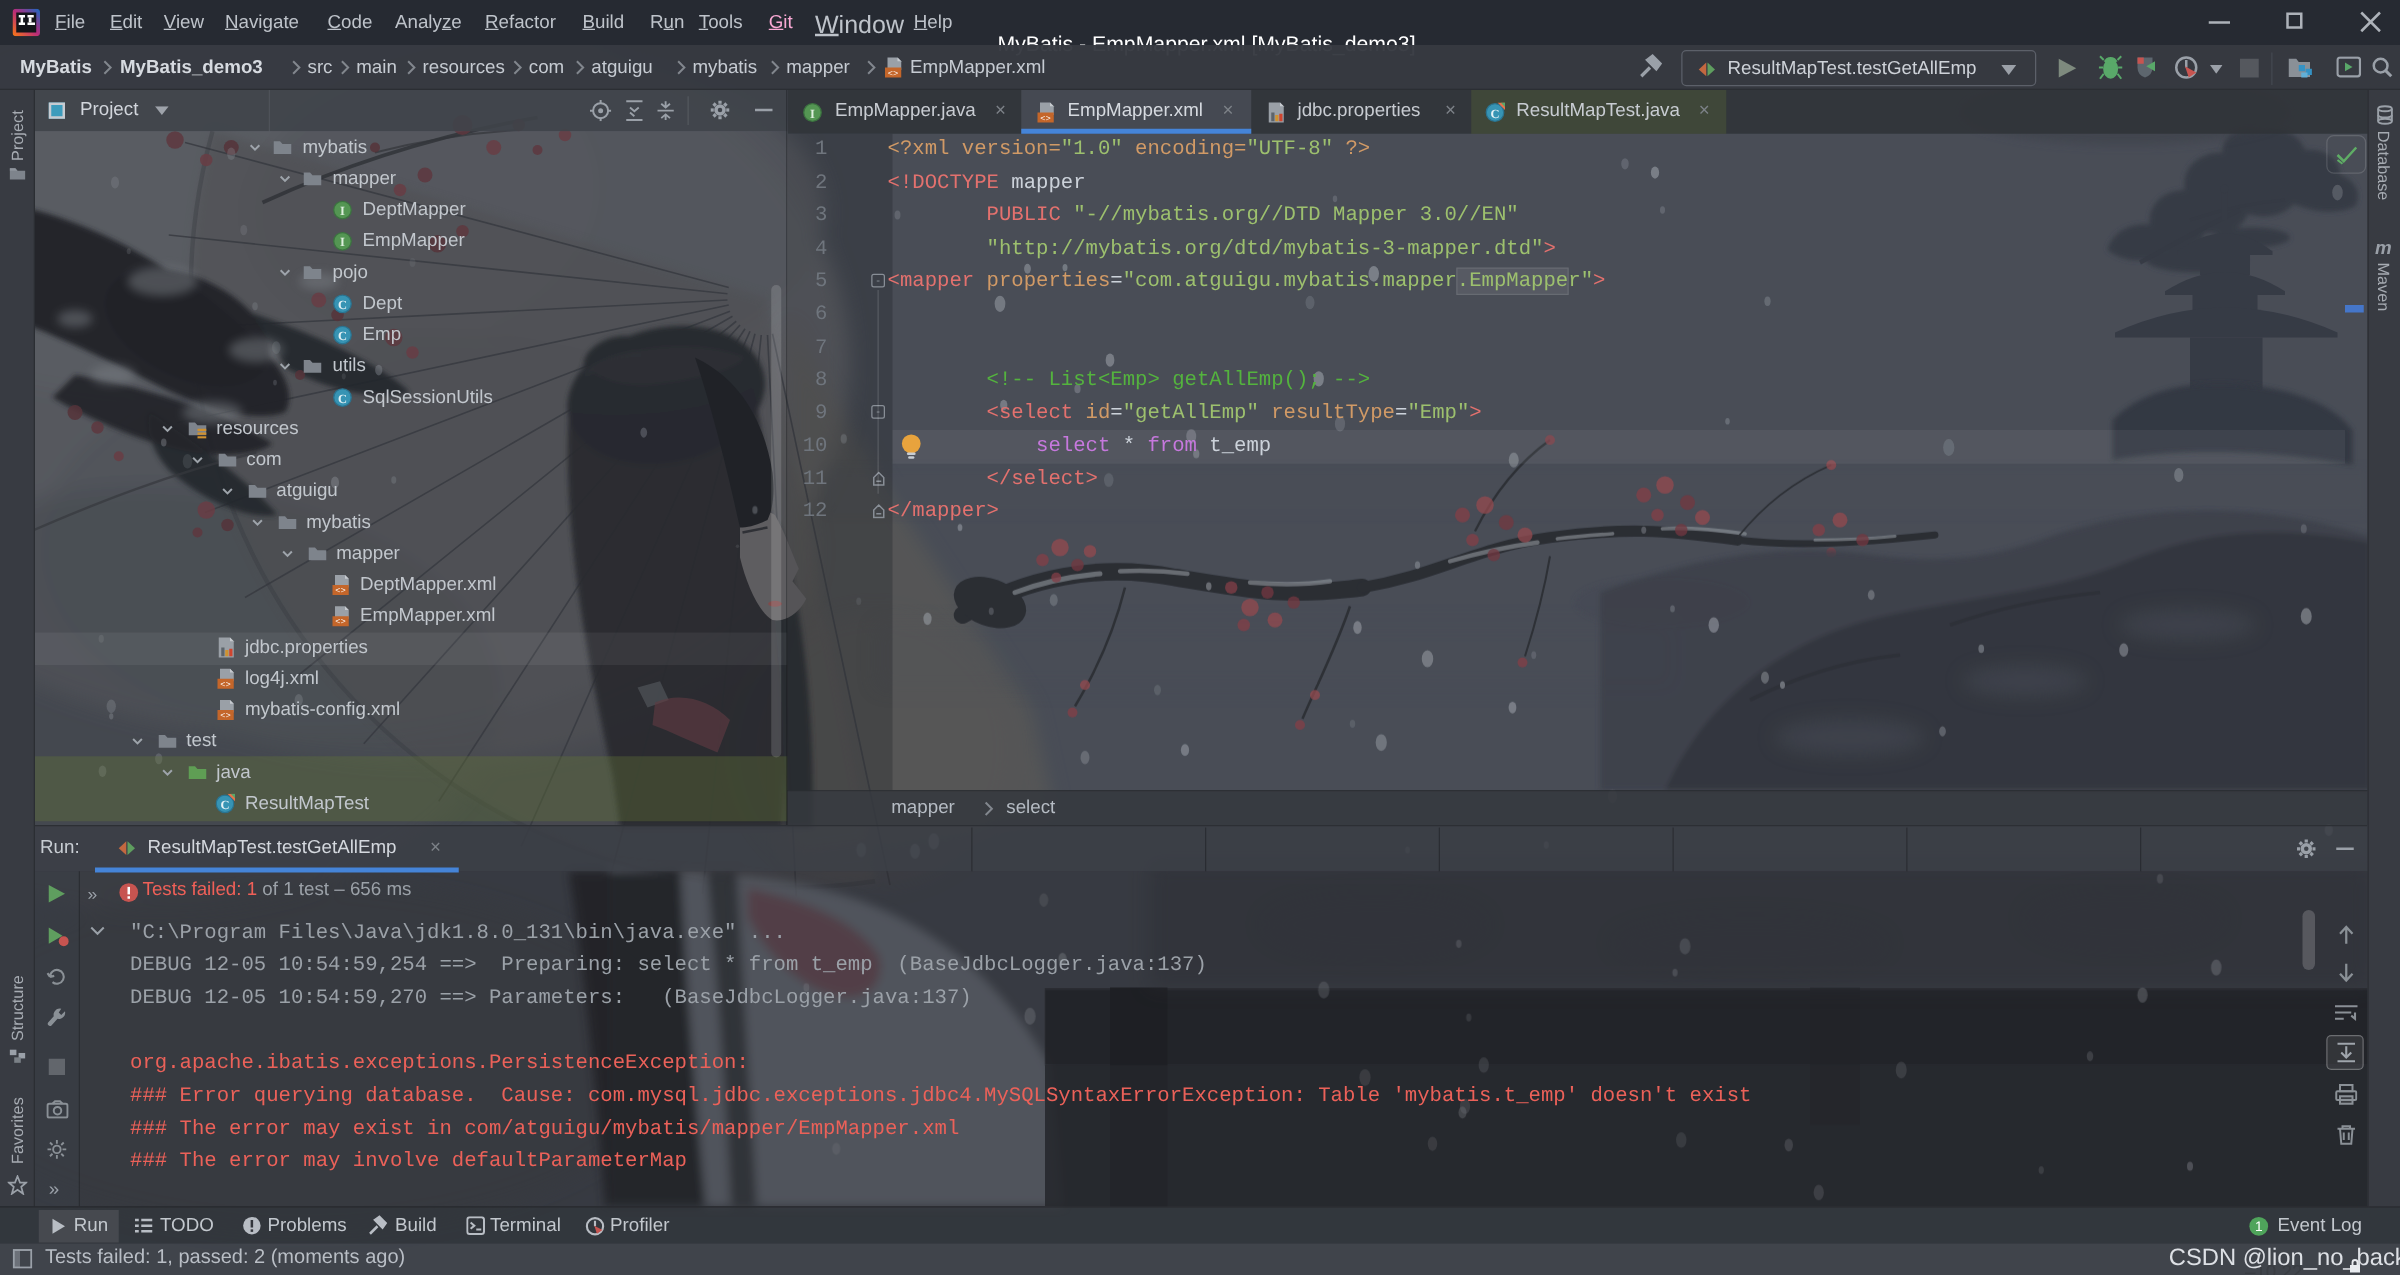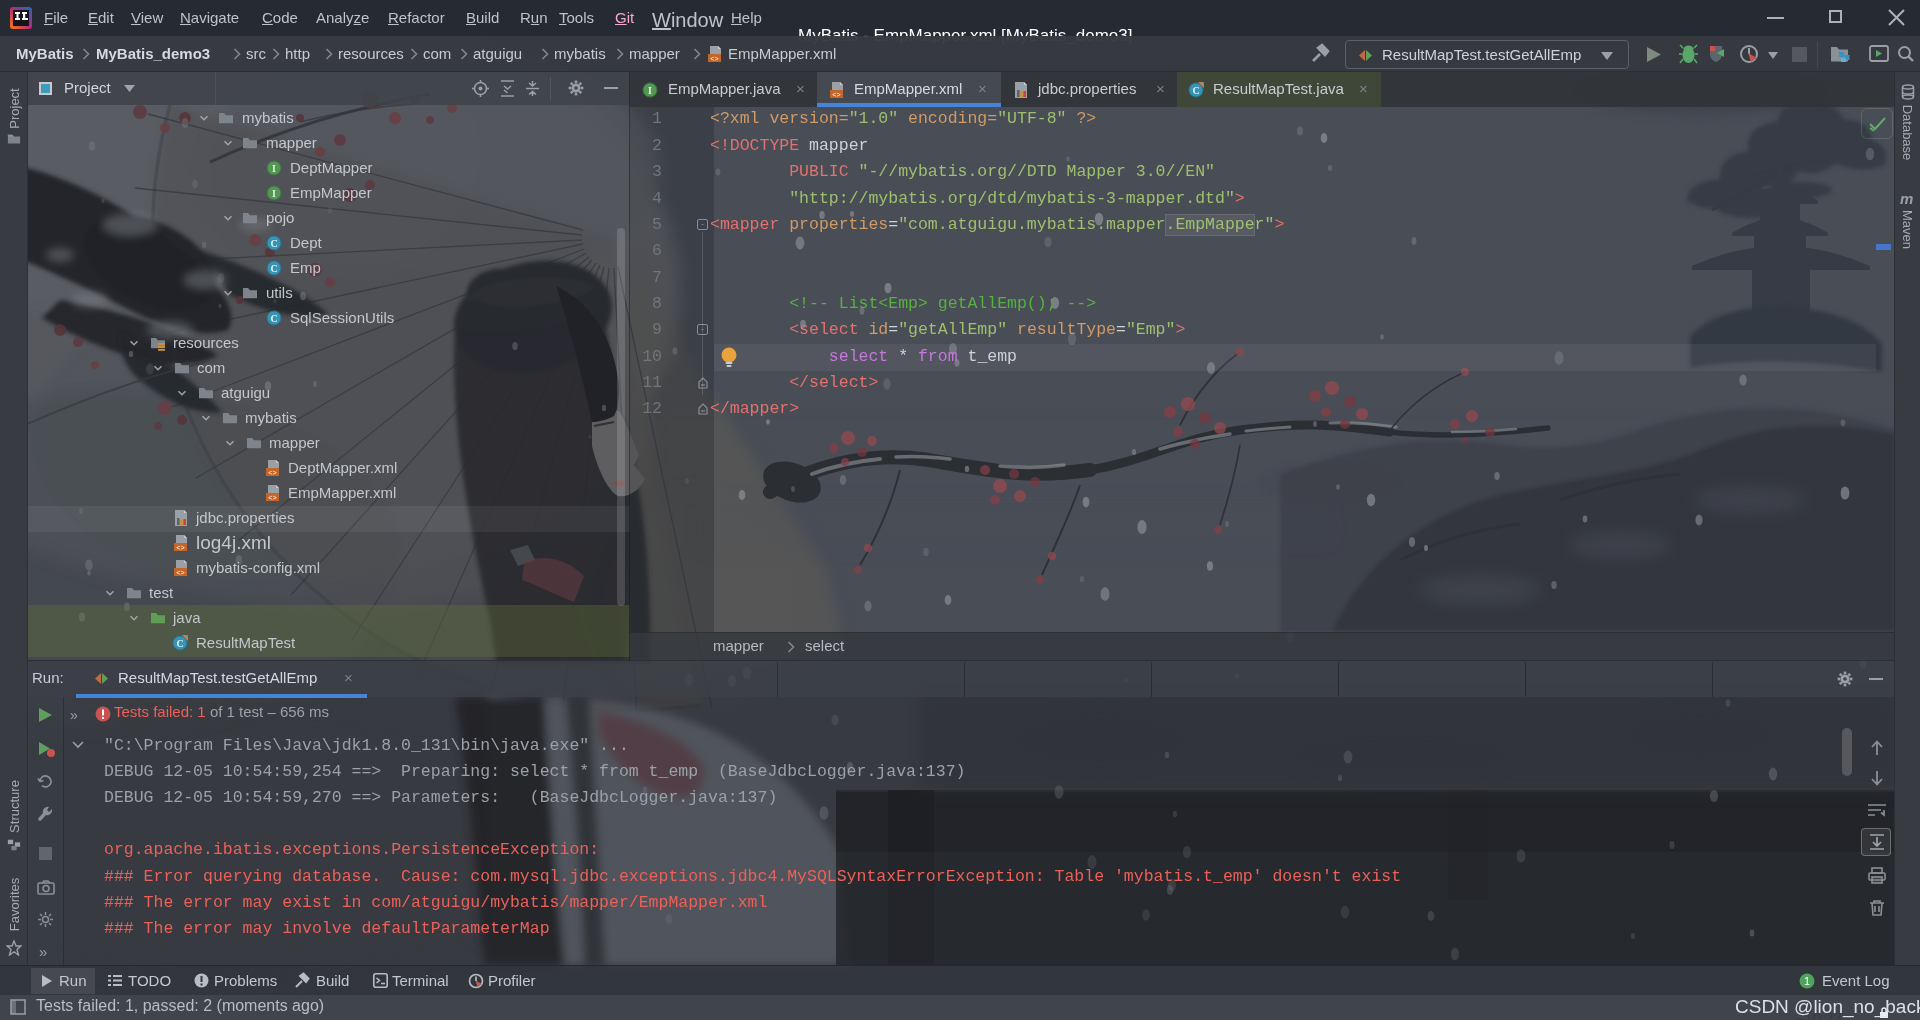--- a/index.html
+++ b/index.html
@@ -410,21 +410,21 @@
       <path d="M1.5 1 L6.5 6 L1.5 11" stroke="#82878e" stroke-width="1.6" fill="none"></path>
     </svg>
     <span class="abs" style="left:96px;top:9px;font-size:15px;font-weight:bold;color:#d6dae0">MyBatis_demo3</span>
     <svg class="abs" style="left:233px;top:12px" width="8" height="12">
       <path d="M1.5 1 L6.5 6 L1.5 11" stroke="#82878e" stroke-width="1.6" fill="none"></path>
     </svg>
     <span class="abs" style="left:246px;top:9px;font-size:15px;color:#c6cbd2">src</span>
     <svg class="abs" style="left:272px;top:12px" width="8" height="12">
       <path d="M1.5 1 L6.5 6 L1.5 11" stroke="#82878e" stroke-width="1.6" fill="none"></path>
     </svg>
-    <span class="abs" style="left:285px;top:9px;font-size:15px;color:#c6cbd2">http</span>
+    <span class="abs" style="left:285px;top:9px;font-size:15px;color:#c6cbd2">main</span>
     <svg class="abs" style="left:325px;top:12px" width="8" height="12">
       <path d="M1.5 1 L6.5 6 L1.5 11" stroke="#82878e" stroke-width="1.6" fill="none"></path>
     </svg>
     <span class="abs" style="left:338px;top:9px;font-size:15px;color:#c6cbd2">resources</span>
     <svg class="abs" style="left:410px;top:12px" width="8" height="12">
       <path d="M1.5 1 L6.5 6 L1.5 11" stroke="#82878e" stroke-width="1.6" fill="none"></path>
     </svg>
     <span class="abs" style="left:423px;top:9px;font-size:15px;color:#c6cbd2">com</span>
     <svg class="abs" style="left:460px;top:12px" width="8" height="12">
       <path d="M1.5 1 L6.5 6 L1.5 11" stroke="#82878e" stroke-width="1.6" fill="none"></path>
@@ -654,21 +654,21 @@
       <use href="#i-xml"></use>
     </svg>
     <div class="abs" style="left:260px;top:375px;height:26px;line-height:26px;font-size:15px;color:#c2c7cd">EmpMapper.xml</div>
     <svg class="abs" style="left:144px;top:404px" width="18" height="18" viewBox="0 0 18 18">
       <use href="#i-props"></use>
     </svg>
     <div class="abs" style="left:168px;top:400px;height:26px;line-height:26px;font-size:15px;color:#c2c7cd">jdbc.properties</div>
     <svg class="abs" style="left:144px;top:429px" width="18" height="18" viewBox="0 0 18 18">
       <use href="#i-xml"></use>
     </svg>
-    <div class="abs" style="left:168px;top:425px;height:26px;line-height:26px;font-size:19px;color:#c2c7cd">log4j.xml</div>
+    <div class="abs" style="left:168px;top:425px;height:26px;line-height:26px;font-size:15px;color:#c2c7cd">log4j.xml</div>
     <svg class="abs" style="left:144px;top:454px" width="18" height="18" viewBox="0 0 18 18">
       <use href="#i-xml"></use>
     </svg>
     <div class="abs" style="left:168px;top:450px;height:26px;line-height:26px;font-size:15px;color:#c2c7cd">mybatis-config.xml</div>
     <svg class="abs" style="left:75px;top:481px" width="14" height="14" viewBox="0 0 16 16">
       <use href="#i-chev"></use>
     </svg>
     <svg class="abs" style="left:98px;top:480px" width="16" height="16" viewBox="0 0 16 16">
       <path d="M1 3 h5 l2 2.2 h7 v8 h-14 z" fill="#7e848c"></path>
     </svg>

